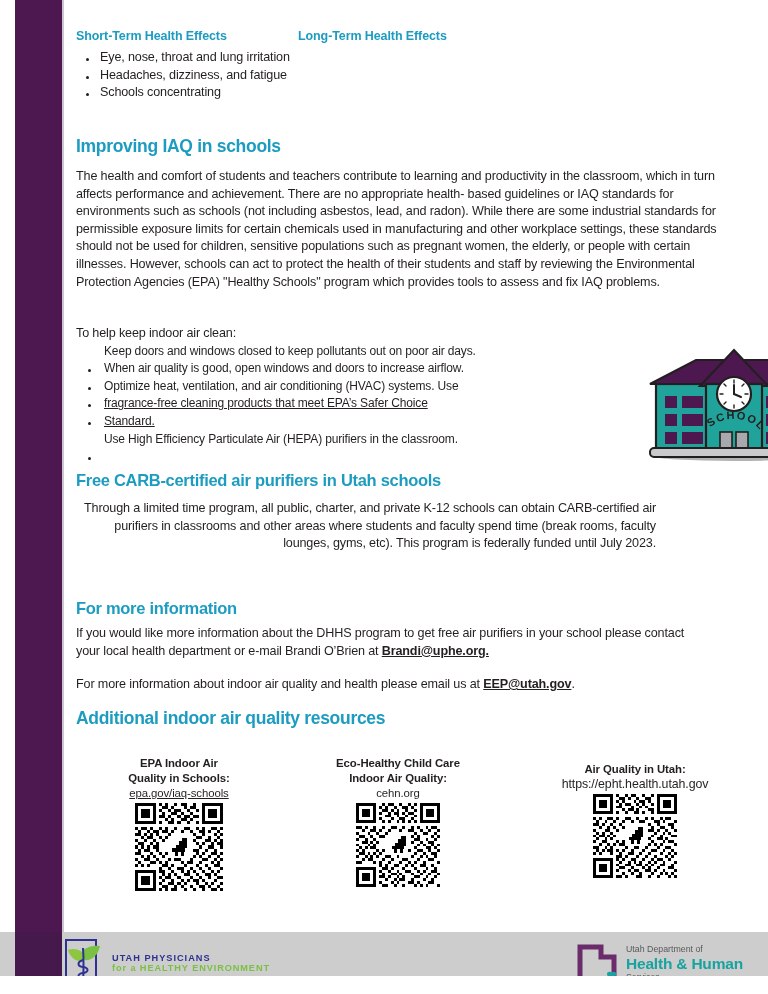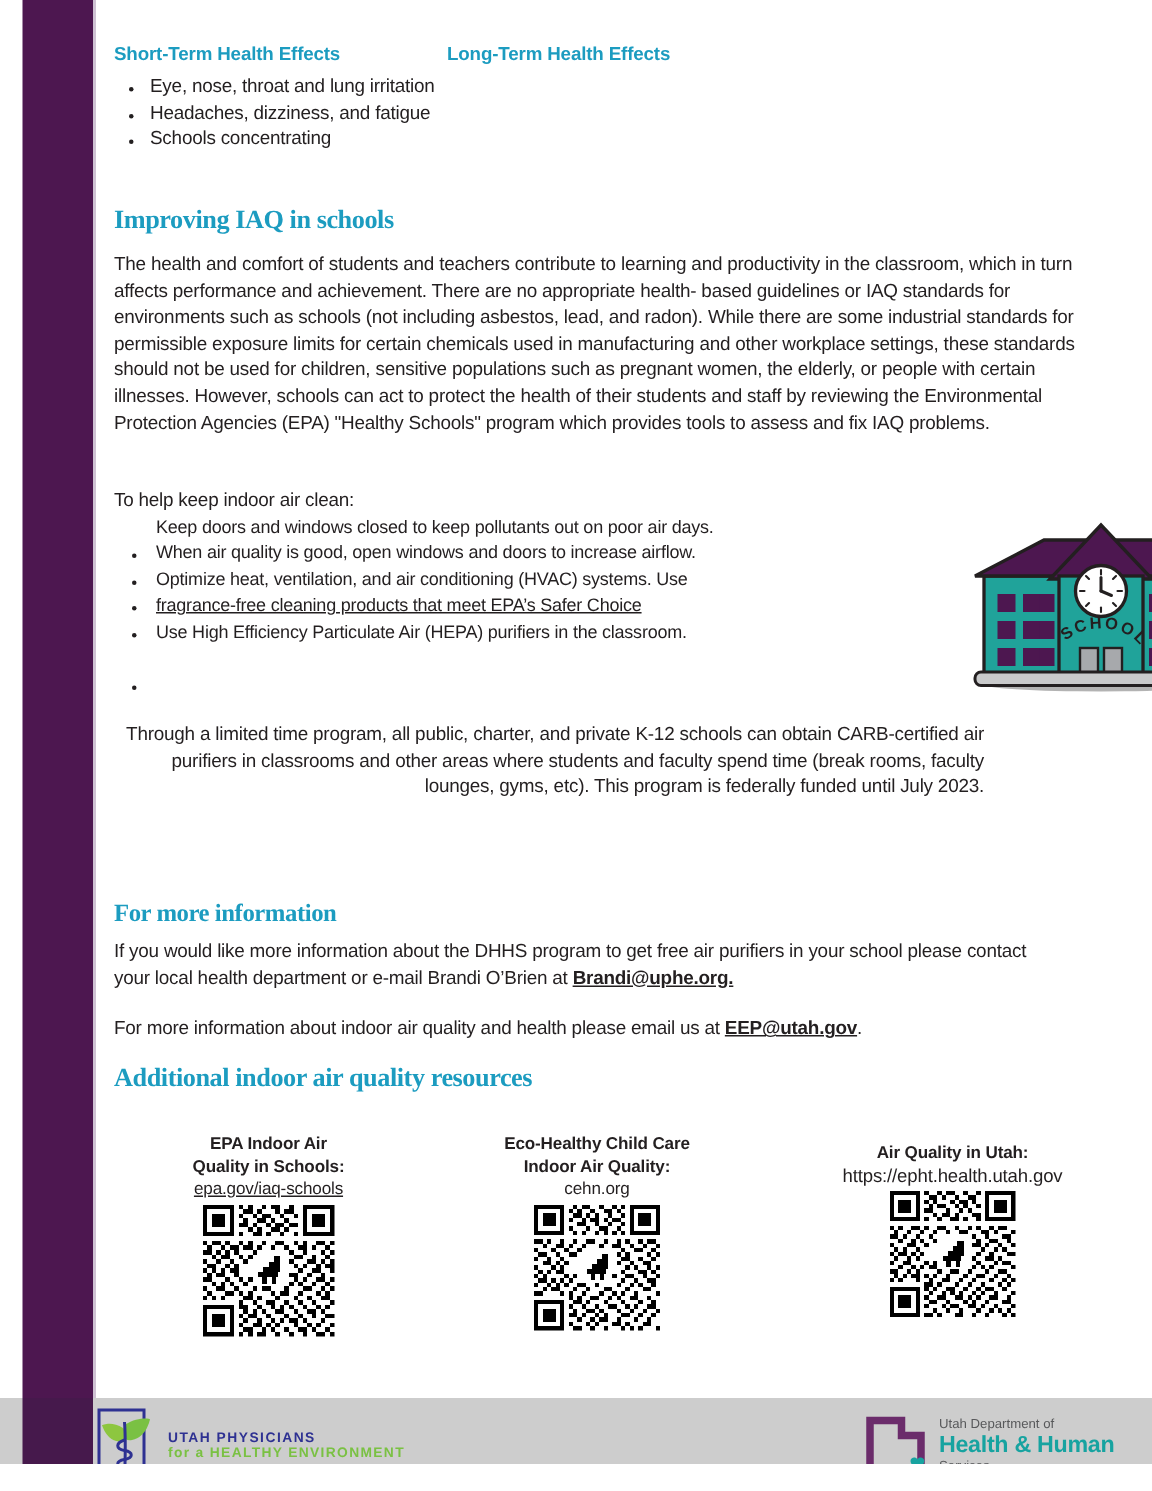--- a/index.html
+++ b/index.html
@@ -59,21 +59,20 @@
     font-weight: bold;
     letter-spacing: -0.1px;
     margin: 0;
   }
   .h-sec {
     color: #1c9cc0;
     font-size: 17.5px;
     font-weight: bold;
     letter-spacing: -0.3px;
     margin: 0;
-    font-family: Liberation Serif, serif;
   }
   .h-sec.small {
     font-size: 16.5px;
   }
 
   
   .p {
     font-size: 12.6px;
     line-height: 17.6px;
     margin: 0;
@@ -279,20 +278,21 @@
           <span class="on"></span>
           <span class="on"></span>
           <span class="on"></span>
           <span></span>
           <span class="on"></span>
         </div>
         <div class="line">Keep doors and windows closed to keep pollutants out on poor air days.</div>
         <div class="line">When air quality is good, open windows and doors to increase airflow.</div>
         <div class="line"><span>Optimize heat, ventilation, and air conditioning (HVAC) systems. Use</span></div>
         <div class="line u">fragrance-free cleaning products that meet EPA’s Safer Choice</div>
+        <div class="line u">Standard.</div>
         <div class="line">Use High Efficiency Particulate Air (HEPA) purifiers in the classroom.</div>
       </div>
     </div>
 
     <div class="school">
       <svg viewBox="0 0 176 120" width="176" height="120" xmlns="http://www.w3.org/2000/svg">
 
         <ellipse cx="88" cy="112" rx="80" ry="5" fill="#b3b3b3"></ellipse>
 
         <rect x="10" y="40" width="156" height="70" fill="#20a39a" stroke="#231f20" stroke-width="2.2"></rect>
@@ -354,20 +354,21 @@
           <rect x="120" y="88" width="12" height="12"></rect>
             <rect x="137" y="88" width="12" height="12"></rect>
             <rect x="154" y="88" width="10" height="12"></rect>
         </g>
 
         <rect x="4" y="104" width="168" height="9" rx="4" fill="#c9cacb" stroke="#231f20" stroke-width="2"></rect>
       </svg>
     </div>
 
     <div class="blk" style="top:471px; width:620px;">
+      <div class="h-sec small">Free CARB-certified air purifiers in Utah schools</div>
       <p class="p" style="margin-top:10px; width:580px;text-align:right;">Through a limited time program, all public, charter, and private K-12 schools can obtain CARB-certified air purifiers in classrooms and other areas where students and faculty spend time (break rooms, faculty lounges, gyms, etc). This program is federally funded until July 2023.</p>
     </div>
 
     <div class="blk" style="top:599px; width:640px;">
       <div class="h-sec small">For more information</div>
       <p class="p" style="margin-top:7px; width:612px;"><span>If you would like more information about the DHHS program to get free air purifiers in your school please contact your local health department or e-mail Brandi O’Brien at </span><span class="lnk">Brandi@uphe.org.</span></p>
       <p class="p" style="margin-top:16px; width:612px;"><span>For more information about indoor air quality and health please email us at </span><span class="lnk">EEP@utah.gov</span><span>.</span></p>
     </div>
 
     <div class="blk" style="top:708px;">

